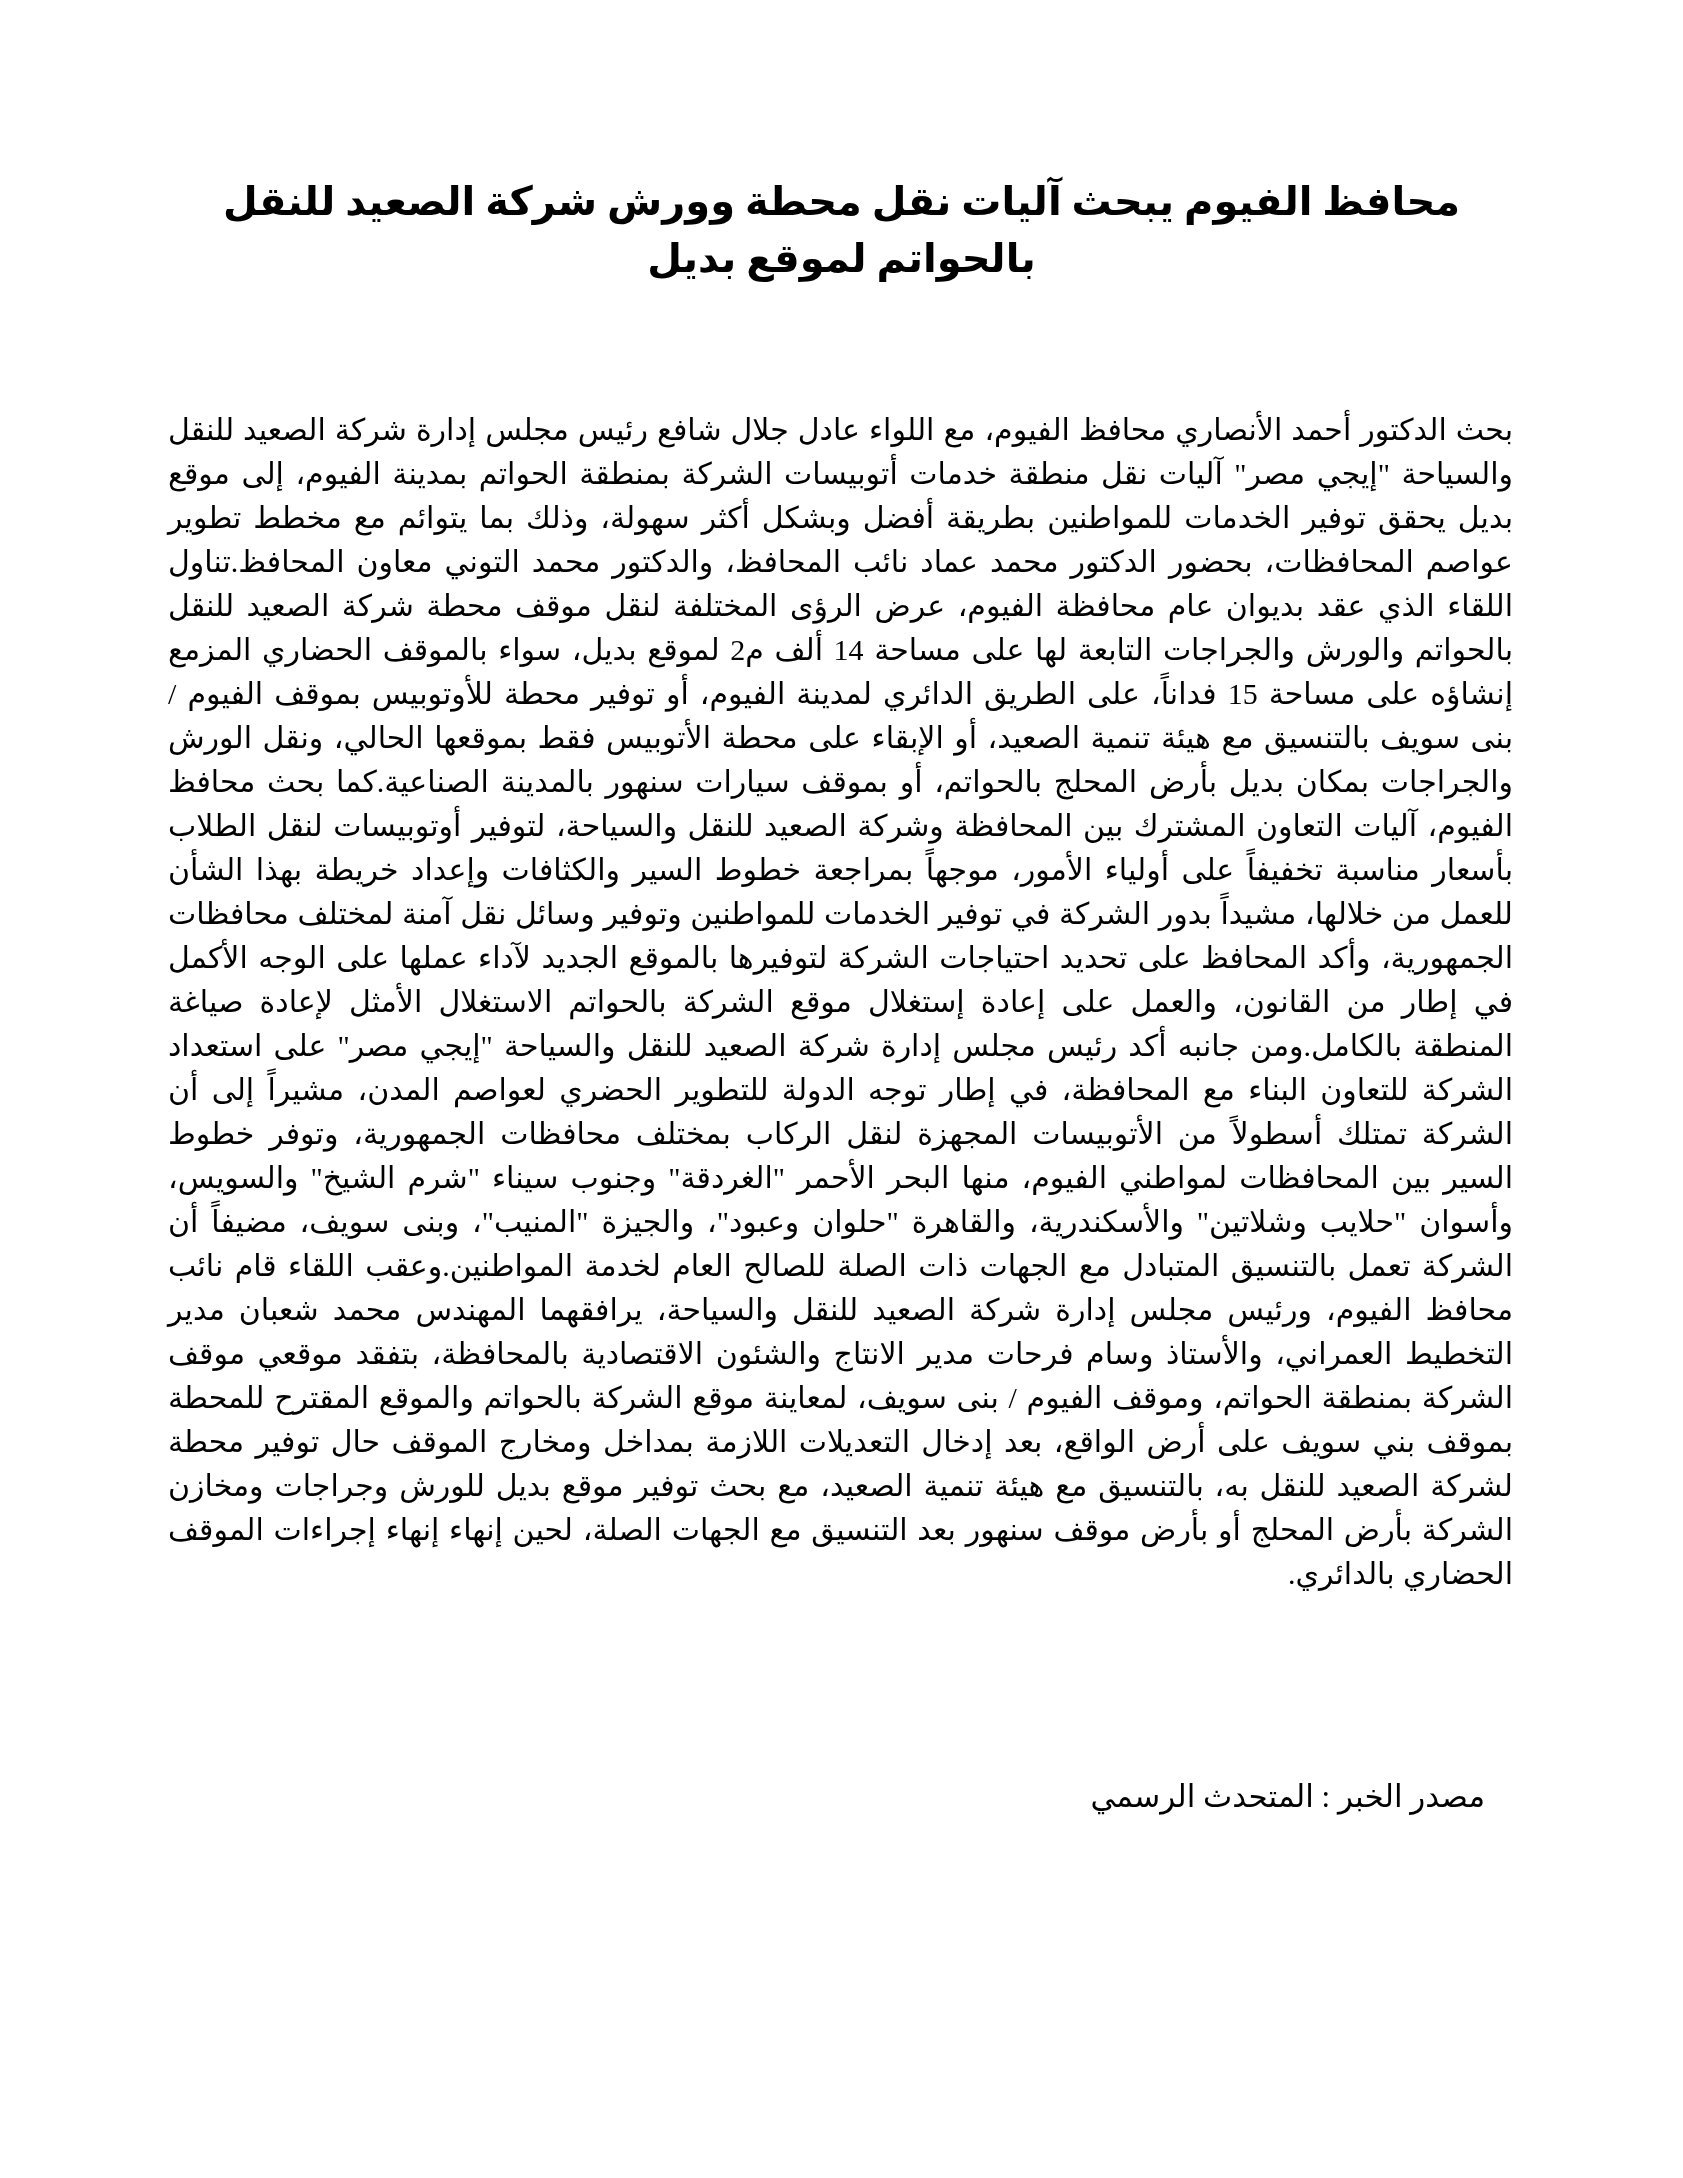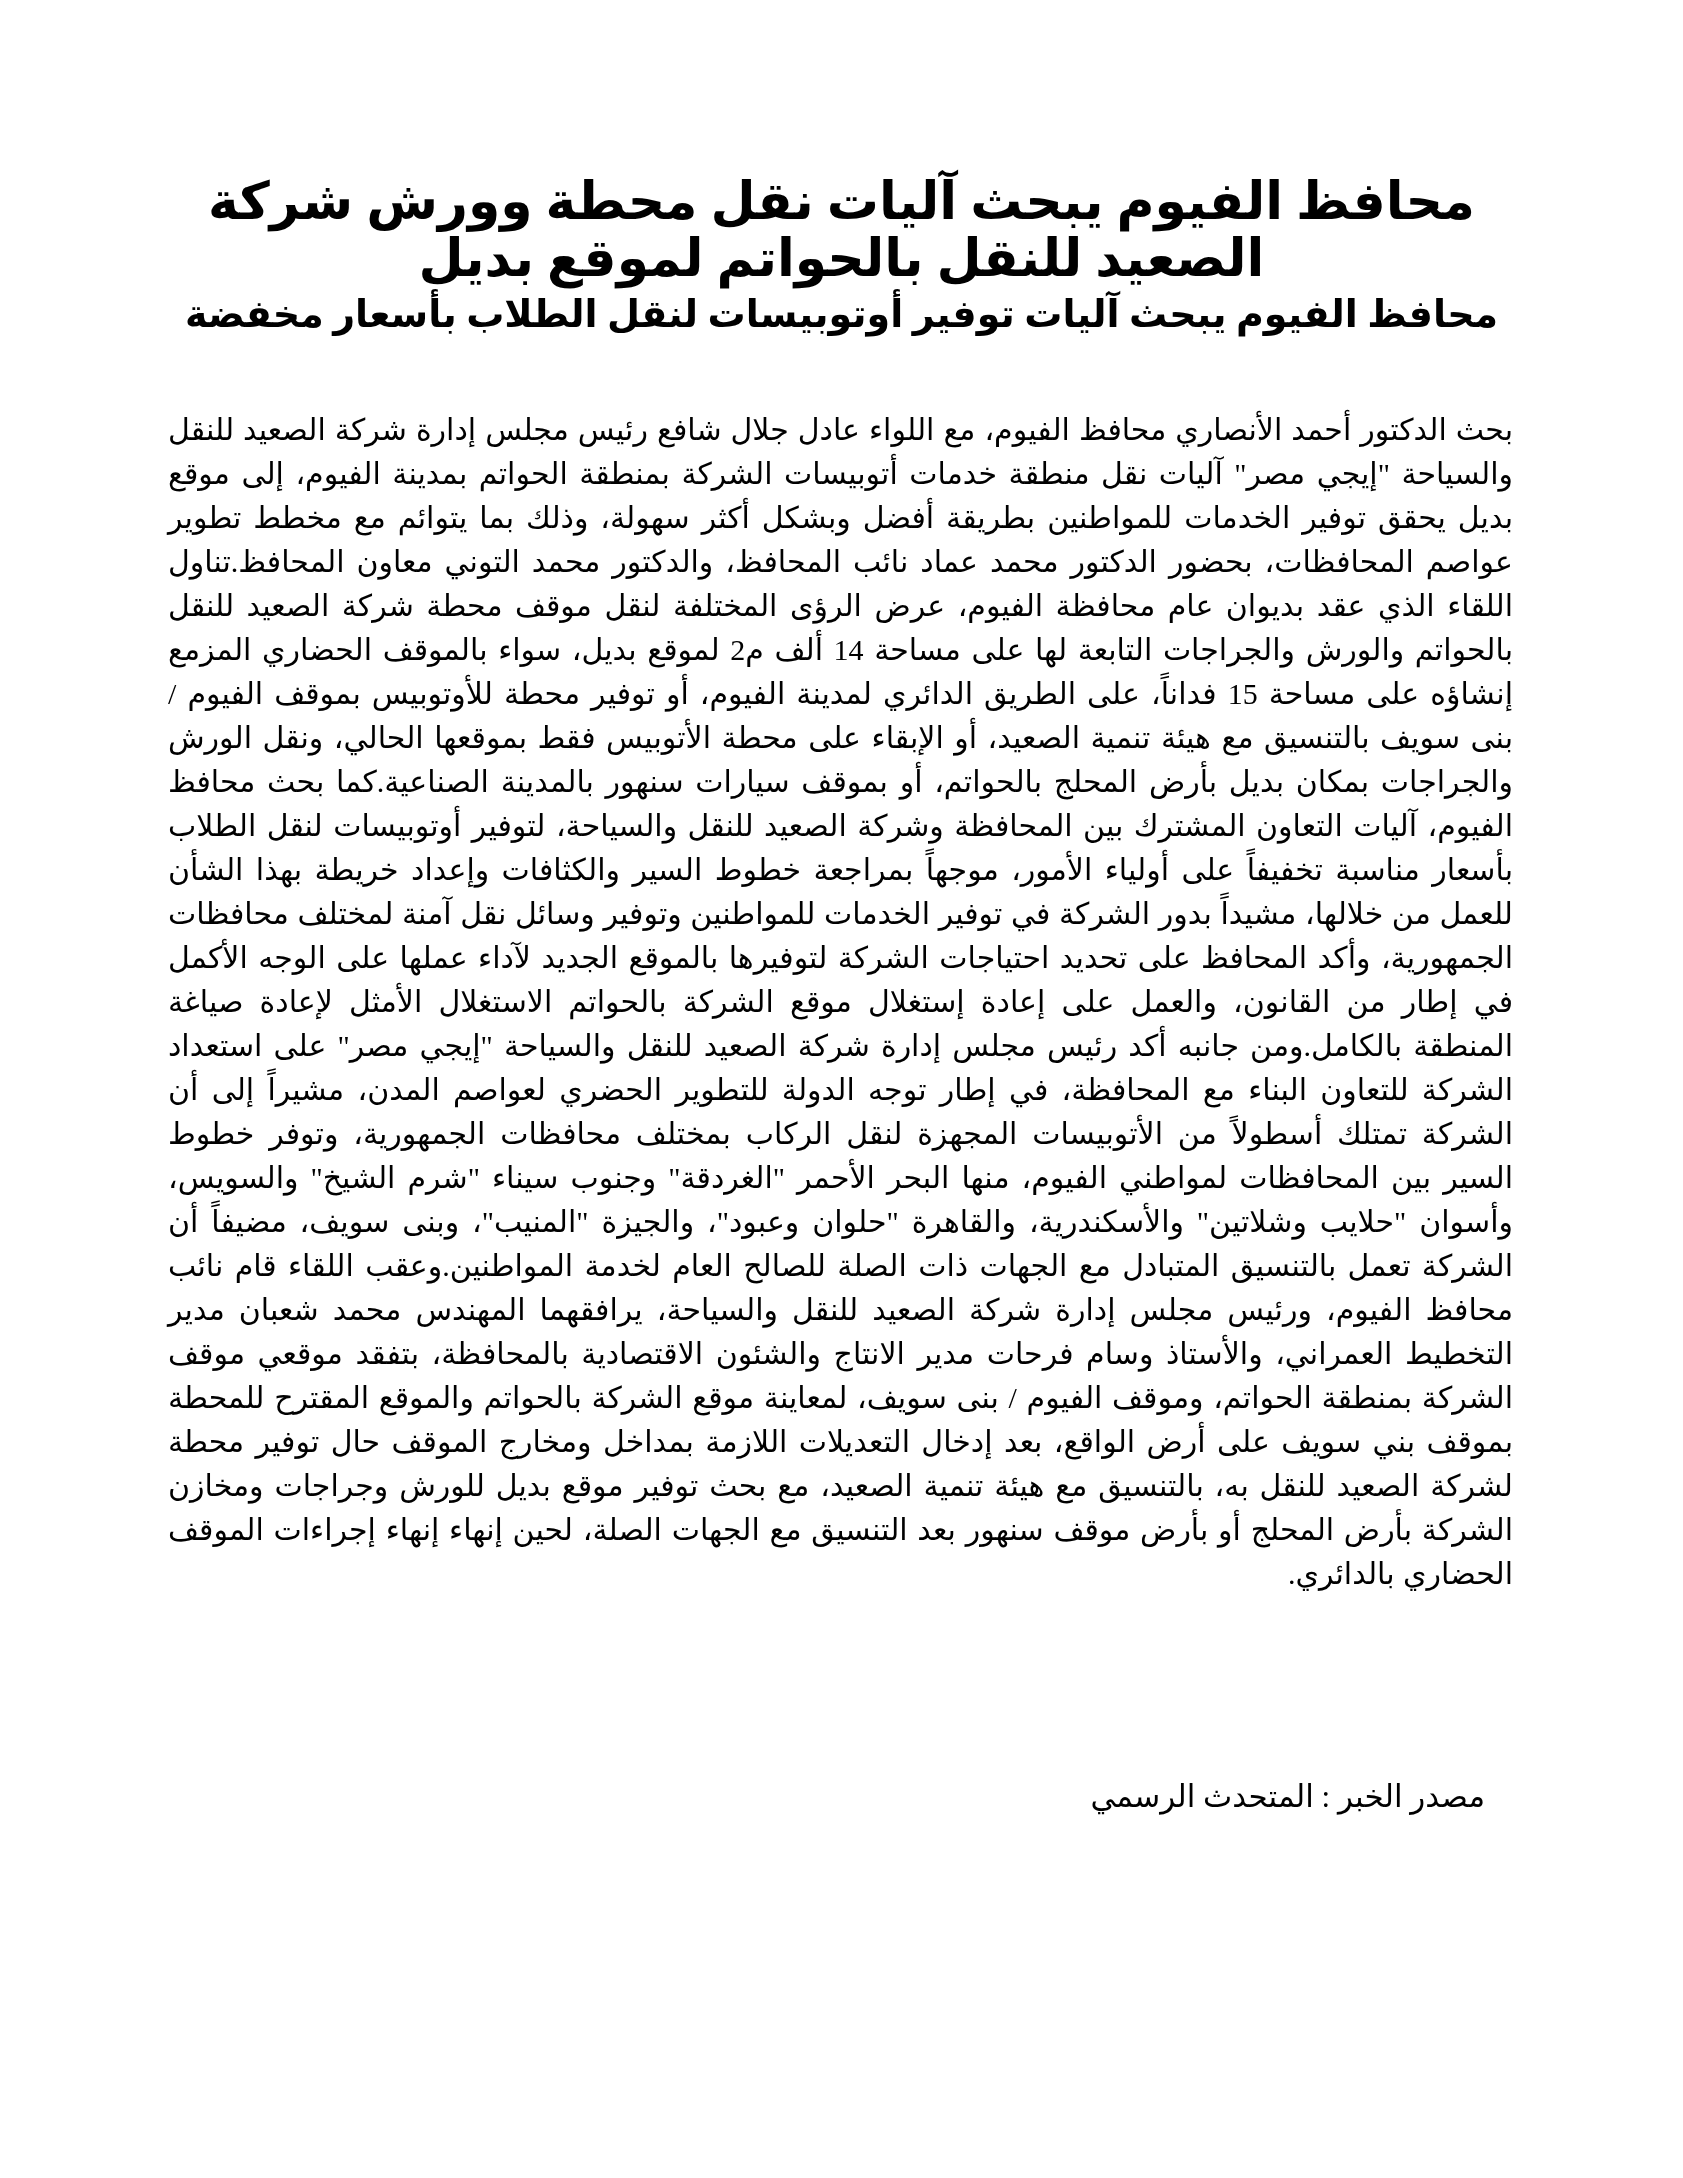--- a/index.html
+++ b/index.html
@@ -20,21 +20,21 @@
   .title-block {
     position: absolute;
     top: 173px;
     right: 149px;
     left: 149px;
     text-align: center;
     font-weight: bold;
   }
   .title-main {
     margin: 0;
-    font-size: 52px;
+    font-size: 40px;
     line-height: 57px;
     font-weight: bold;
   }
   .title-sub {
     margin: 0;
     font-size: 38px;
     line-height: 55px;
     font-weight: bold;
   }
   .body-text {
@@ -62,21 +62,20 @@
     white-space: nowrap;
   }
 </style>
 </head>
 <body>
 
 <div class="page">
 
   <header class="title-block">
     <h1 class="title-main">محافظ الفيوم يبحث آليات نقل محطة وورش شركة الصعيد للنقل بالحواتم لموقع بديل</h1>
-    <h2 class="title-sub">محافظ الفيوم يبحث آليات توفير أوتوبيسات لنقل الطلاب بأسعار مخفضة</h2>
   </header>
 
   <p class="body-text">بحث الدكتور أحمد الأنصاري محافظ الفيوم، مع اللواء عادل جلال شافع رئيس مجلس إدارة شركة الصعيد للنقل والسياحة "إيجي مصر" آليات نقل منطقة خدمات أتوبيسات الشركة بمنطقة الحواتم بمدينة الفيوم، إلى موقع بديل يحقق توفير الخدمات للمواطنين بطريقة أفضل وبشكل أكثر سهولة، وذلك بما يتوائم مع مخطط تطوير عواصم المحافظات، بحضور الدكتور محمد عماد نائب المحافظ، والدكتور محمد التوني معاون المحافظ.تناول اللقاء الذي عقد بديوان عام محافظة الفيوم، عرض الرؤى المختلفة لنقل موقف محطة شركة الصعيد للنقل بالحواتم والورش والجراجات التابعة لها على مساحة 14 ألف م2 لموقع بديل، سواء بالموقف الحضاري المزمع إنشاؤه على مساحة 15 فداناً، على الطريق الدائري لمدينة الفيوم، أو توفير محطة للأوتوبيس بموقف الفيوم / بنى سويف بالتنسيق مع هيئة تنمية الصعيد، أو الإبقاء على محطة الأتوبيس فقط بموقعها الحالي، ونقل الورش والجراجات بمكان بديل بأرض المحلج بالحواتم، أو بموقف سيارات سنهور بالمدينة الصناعية.كما بحث محافظ الفيوم، آليات التعاون المشترك بين المحافظة وشركة الصعيد للنقل والسياحة، لتوفير أوتوبيسات لنقل الطلاب بأسعار مناسبة تخفيفاً على أولياء الأمور، موجهاً بمراجعة خطوط السير والكثافات وإعداد خريطة بهذا الشأن للعمل من خلالها، مشيداً بدور الشركة في توفير الخدمات للمواطنين وتوفير وسائل نقل آمنة لمختلف محافظات الجمهورية، وأكد المحافظ على تحديد احتياجات الشركة لتوفيرها بالموقع الجديد لآداء عملها على الوجه الأكمل في إطار من القانون، والعمل على إعادة إستغلال موقع الشركة بالحواتم الاستغلال الأمثل لإعادة صياغة المنطقة بالكامل.ومن جانبه أكد رئيس مجلس إدارة شركة الصعيد للنقل والسياحة "إيجي مصر" على استعداد الشركة للتعاون البناء مع المحافظة، في إطار توجه الدولة للتطوير الحضري لعواصم المدن، مشيراً إلى أن الشركة تمتلك أسطولاً من الأتوبيسات المجهزة لنقل الركاب بمختلف محافظات الجمهورية، وتوفر خطوط السير بين المحافظات لمواطني الفيوم، منها البحر الأحمر "الغردقة" وجنوب سيناء "شرم الشيخ" والسويس، وأسوان "حلايب وشلاتين" والأسكندرية، والقاهرة "حلوان وعبود"، والجيزة "المنيب"، وبنى سويف، مضيفاً أن الشركة تعمل بالتنسيق المتبادل مع الجهات ذات الصلة للصالح العام لخدمة المواطنين.وعقب اللقاء قام نائب محافظ الفيوم، ورئيس مجلس إدارة شركة الصعيد للنقل والسياحة، يرافقهما المهندس محمد شعبان مدير التخطيط العمراني، والأستاذ وسام فرحات مدير الانتاج والشئون الاقتصادية بالمحافظة، بتفقد موقعي موقف الشركة بمنطقة الحواتم، وموقف الفيوم / بنى سويف، لمعاينة موقع الشركة بالحواتم والموقع المقترح للمحطة بموقف بني سويف على أرض الواقع، بعد إدخال التعديلات اللازمة بمداخل ومخارج الموقف حال توفير محطة لشركة الصعيد للنقل به، بالتنسيق مع هيئة تنمية الصعيد، مع بحث توفير موقع بديل للورش وجراجات ومخازن الشركة بأرض المحلج أو بأرض موقف سنهور بعد التنسيق مع الجهات الصلة، لحين إنهاء إنهاء إجراءات الموقف الحضاري بالدائري.</p>
 
   <footer class="footer-block">
     <div class="footer-line">مصدر الخبر : المتحدث الرسمي</div>
   </footer>
 
 </div>
 

